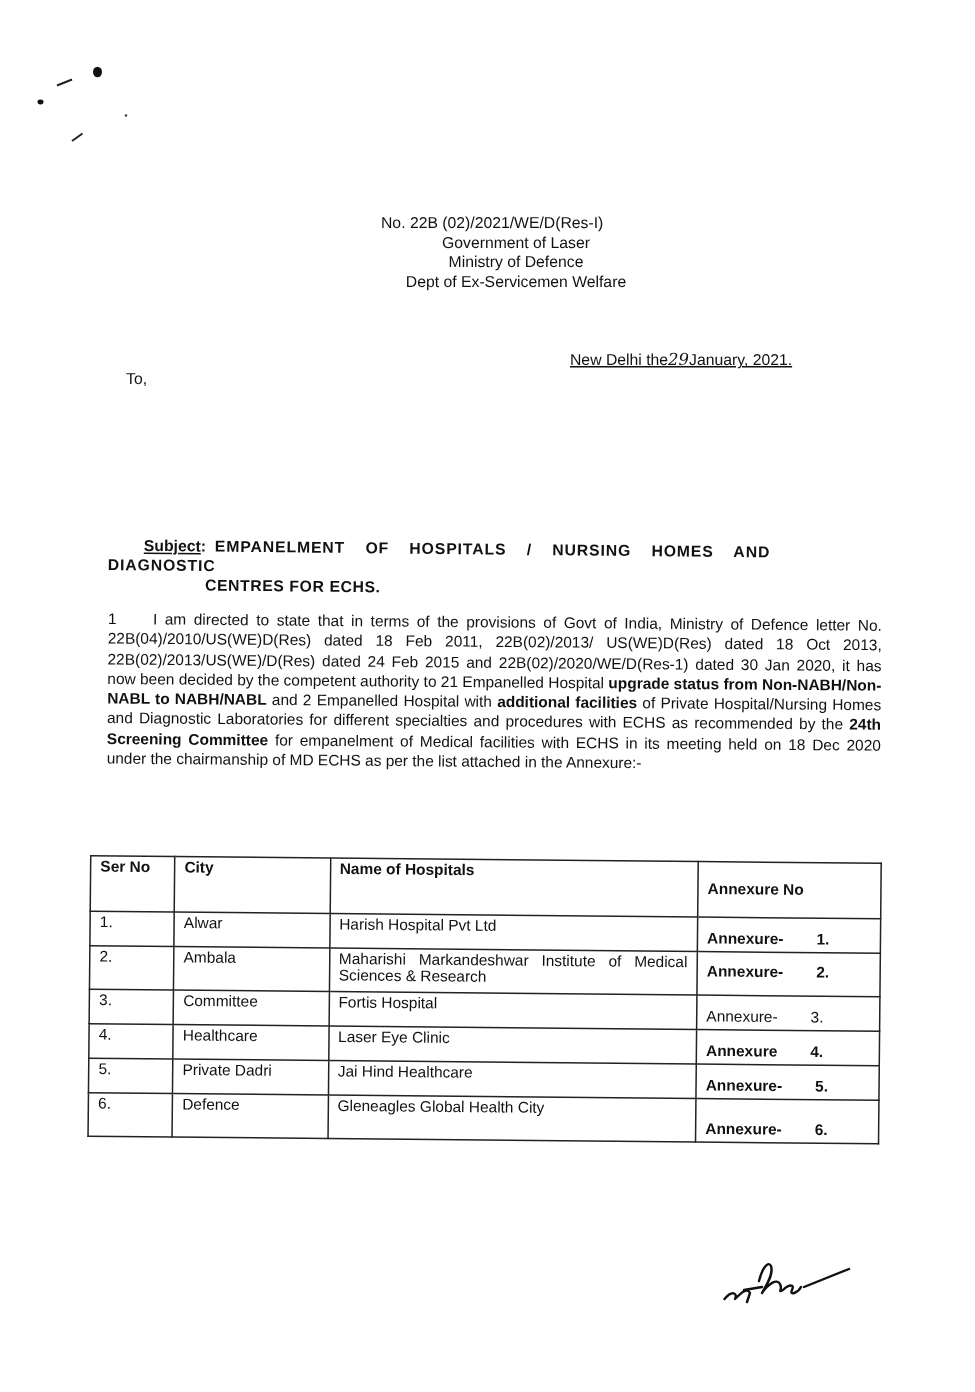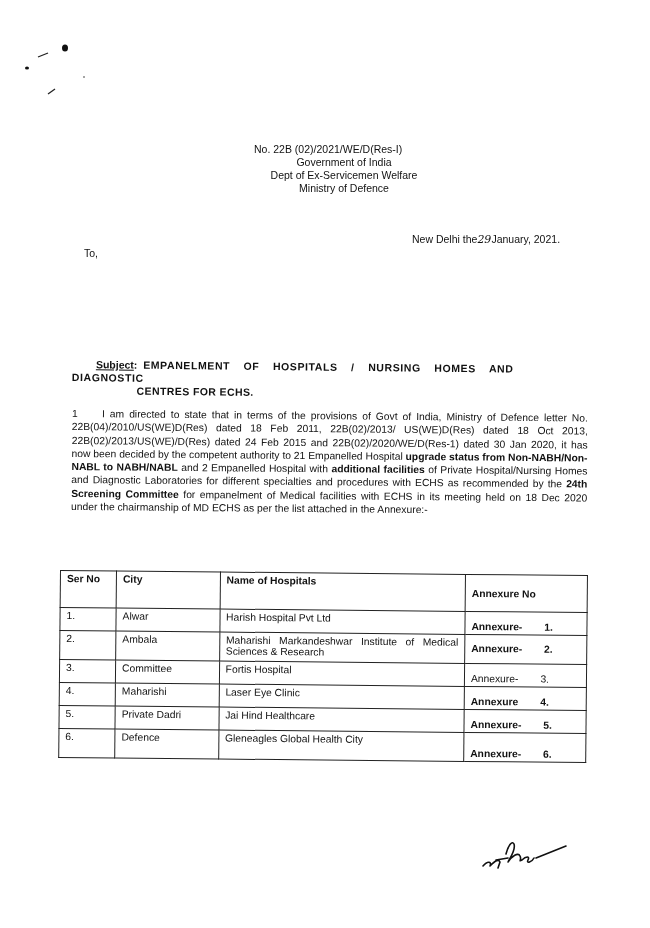--- a/index.html
+++ b/index.html
@@ -3,21 +3,21 @@
 <meta charset="utf-8">
 <style>
   html, body { margin:0; padding:0; background:#ffffff; }
   body { width:650px; height:928px; position:relative; overflow:hidden;
          font-family:"Liberation Sans", sans-serif; color:#111; }
   .page { position:absolute; left:0; top:0; width:650px; height:928px; background:#fff; }
   .marks { position:absolute; left:0; top:30px; width:120px; height:80px; }
   .header { position:absolute; left:244px; top:143px; width:200px; text-align:center;
             font-size:10.5px; line-height:13px; }
   .header .line0 { text-align:left; margin-left:10px; }
-  .date { position:absolute; left:412px; top:233px; font-size:10.5px; }
+  .date { position:absolute; left:380px; top:233px; font-size:10.5px;text-decoration:underline; }
   .date .handdate { font-family:"DejaVu Serif", serif; font-style:italic; font-size:11px; }
   .to { position:absolute; left:84px; top:247px; font-size:10.5px; }
   .addr { position:absolute; left:115px; top:275px; font-size:10.5px; line-height:12.6px; }
   .subject { position:absolute; left:72px; top:358px; width:520px; font-size:10.5px;
              font-weight:bold; line-height:13px; transform:rotate(0.6deg); transform-origin:left top; }
   .subject .label { text-decoration:underline;margin-left:24px; }
   .subject .text { letter-spacing:0.6px; word-spacing:10px; }
   .subject .cont { padding-left:65px; letter-spacing:0.4px; }
   .para { position:absolute; left:72px; top:407px; width:516px; font-size:10.3px;
           line-height:13.3px; text-align:justify; transform:rotate(0.5deg); transform-origin:left top; }
@@ -43,23 +43,23 @@
   <svg class="marks" viewBox="0 0 120 80">
     <ellipse cx="65" cy="18" rx="3" ry="3.5" fill="#111"></ellipse>
     <line x1="38" y1="27" x2="48" y2="23" stroke="#222" stroke-width="1.3"></line>
     <ellipse cx="27" cy="38" rx="2" ry="1.6" fill="#111"></ellipse>
     <line x1="48" y1="64" x2="55" y2="59" stroke="#222" stroke-width="1.3"></line>
     <circle cx="84" cy="47" r="0.8" fill="#333"></circle>
   </svg>
 
   <div class="header">
     <div class="line0">No. 22B (02)/2021/WE/D(Res-I)</div>
-    <div>Government of India</div>
+    <div>Government of Laser</div>
+    <div>Ministry of Defence</div>
     <div>Dept of Ex-Servicemen Welfare</div>
-    <div>Ministry of Defence</div>
   </div>
 
   <div class="date">
     <span>New Delhi the</span><span class="handdate">29</span><span>January, 2021.</span>
   </div>
 
   <div class="to">To,</div>
 
 
   <div class="subject">
@@ -92,21 +92,21 @@
       <td class="ann" style="vertical-align:top;padding-top:8px;"><span>Annexure-</span><span class="n">2.</span></td>
     </tr>
     <tr>
       <td>3.</td>
       <td>Committee</td>
       <td>Fortis Hospital</td>
       <td class="ann" style="font-weight:normal;"><span>Annexure-</span><span class="n">3.</span></td>
     </tr>
     <tr>
       <td>4.</td>
-      <td>Maharishi</td>
+      <td>Healthcare</td>
       <td>Laser Eye Clinic</td>
       <td class="ann"><span>Annexure</span><span class="n">4.</span></td>
     </tr>
     <tr>
       <td>5.</td>
       <td>Private Dadri</td>
       <td>Jai Hind Healthcare</td>
       <td class="ann"><span>Annexure-</span><span class="n">5.</span></td>
     </tr>
     <tr>

